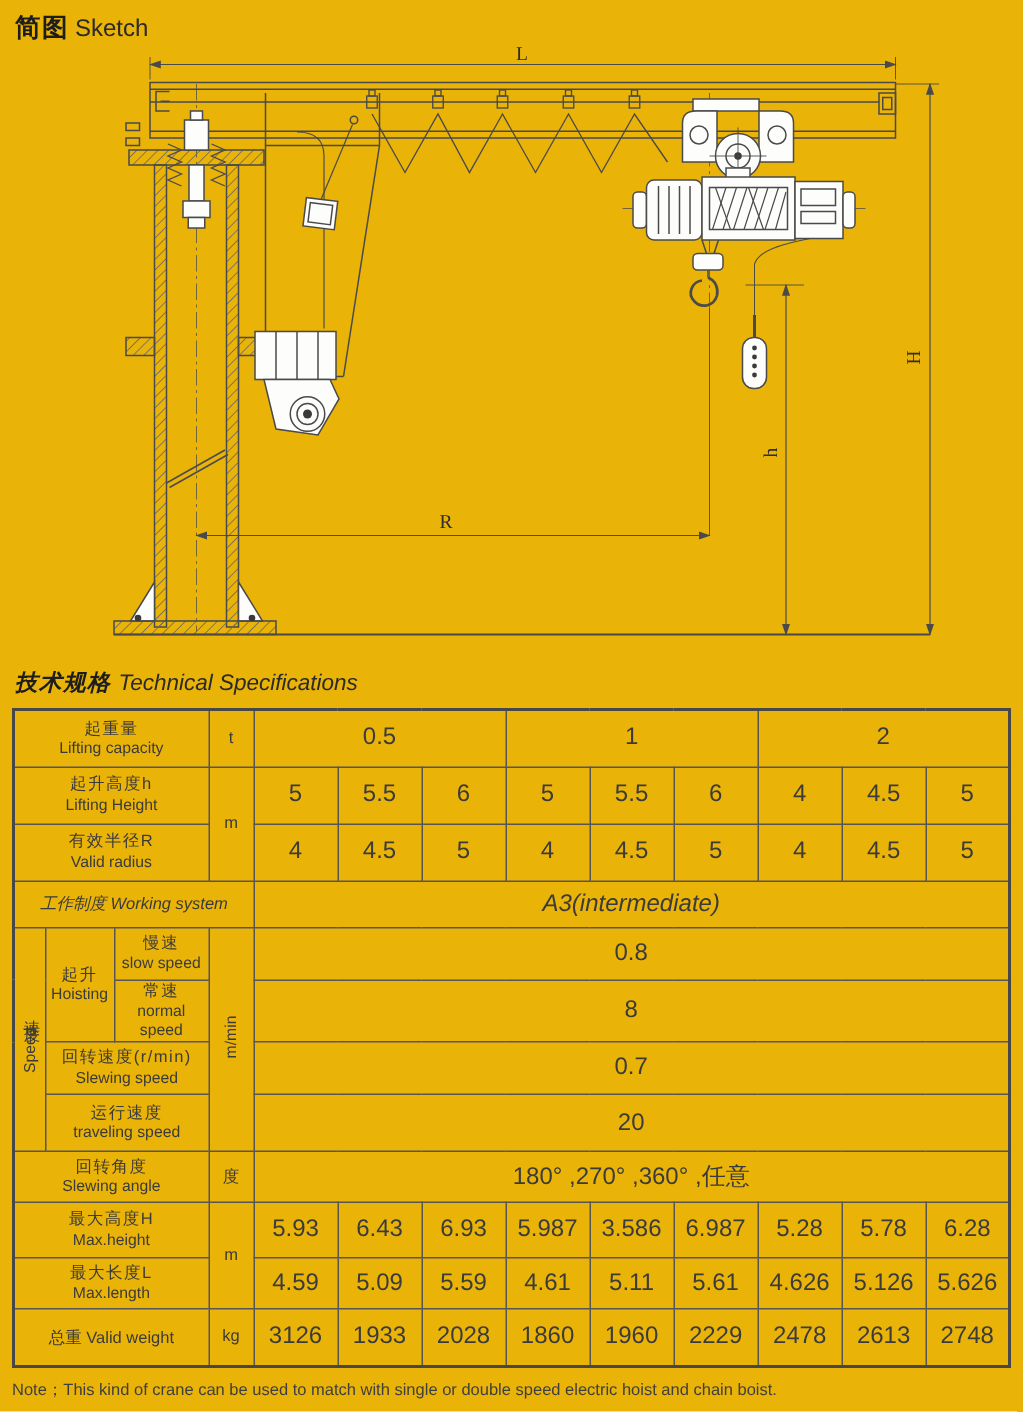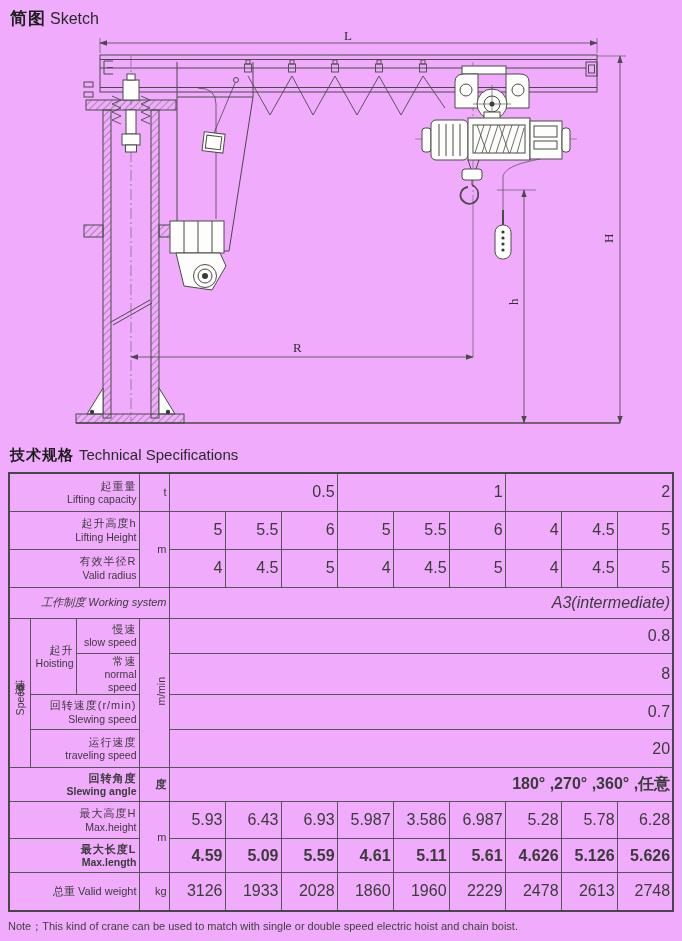--- a/index.html
+++ b/index.html
@@ -1,48 +1,48 @@
 <!DOCTYPE html>
 <html><head>
 <meta charset="utf-8">
 <style>
   html,body{margin:0;padding:0;background:#ffffff;}
   .page{
     width:682px;height:941px;position:relative;overflow:hidden;
-    background:#f0abfc;
+    background:#eab308;
     font-family:"Liberation Sans", sans-serif;
     color:#333;
   }
   
   .sketch-area{position:relative;height:446px;}
   .sketch-title{position:absolute;top:7px;left:10px;z-index:2;}
   .sketch-title .zh{font-size:17px;font-weight:bold;color:#1d1d1d;letter-spacing:1px;}
   .sketch-title .en{font-size:16px;font-weight:normal;color:#2a2a2a;margin-left:4px;}
   .sketch-svg{position:absolute;top:0;left:0;}
   
-  .specs-title{margin:0 0 7px 10px;}
+  .specs-title{margin:0 0 7px 10px;font-style:italic;}
   .specs-title .zh{font-size:15px;font-weight:bold;color:#1d1d1d;letter-spacing:1px;}
   .specs-title .en{font-size:15px;font-weight:normal;color:#2a2a2a;margin-left:5px;}
   table.spec{
     border-collapse:collapse;table-layout:fixed;
     margin-left:8px;width:666px;
-    text-align:right;font-size:11px;color:#3b3b3b;
+    text-align:center;font-size:11px;color:#3b3b3b;
     border:2px solid #474747;
   }
   table.spec td{border:1px solid #565656;padding:0 2px;vertical-align:middle;}
   td.lbl .zh{font-size:11px;letter-spacing:1px;line-height:1.3;}
   td.lbl .en{font-size:10.5px;line-height:1.25;}
   td.inline-lbl{font-size:11px;}
   td.unit{font-size:11px;}
   td.val{font-size:16px;}
   .vwrap{display:flex;flex-direction:column;align-items:center;gap:7px;}
   .vzh{writing-mode:vertical-lr;text-orientation:upright;letter-spacing:4px;font-size:11px;}
   .ven{display:inline-block;writing-mode:vertical-rl;transform:rotate(180deg);font-size:10.5px;}
   tr.h38{height:38px;} tr.h37{height:37px;} tr.h35{height:35px;}
-  tr.h34{height:34px;font-weight:bold;} tr.h31{height:31px;font-style:italic;}
+  tr.h34{height:34px;} tr.h31{height:31px;font-style:italic;}
   
   .notes{margin:7px 0 0 8px;}
   .note-zh{font-size:11.5px;font-weight:bold;color:#222;}
   .note-en{font-size:11px;color:#3f3f3f;margin-top:3px;}
 </style>
 </head>
 <body>
 
 <div class="page">
 

